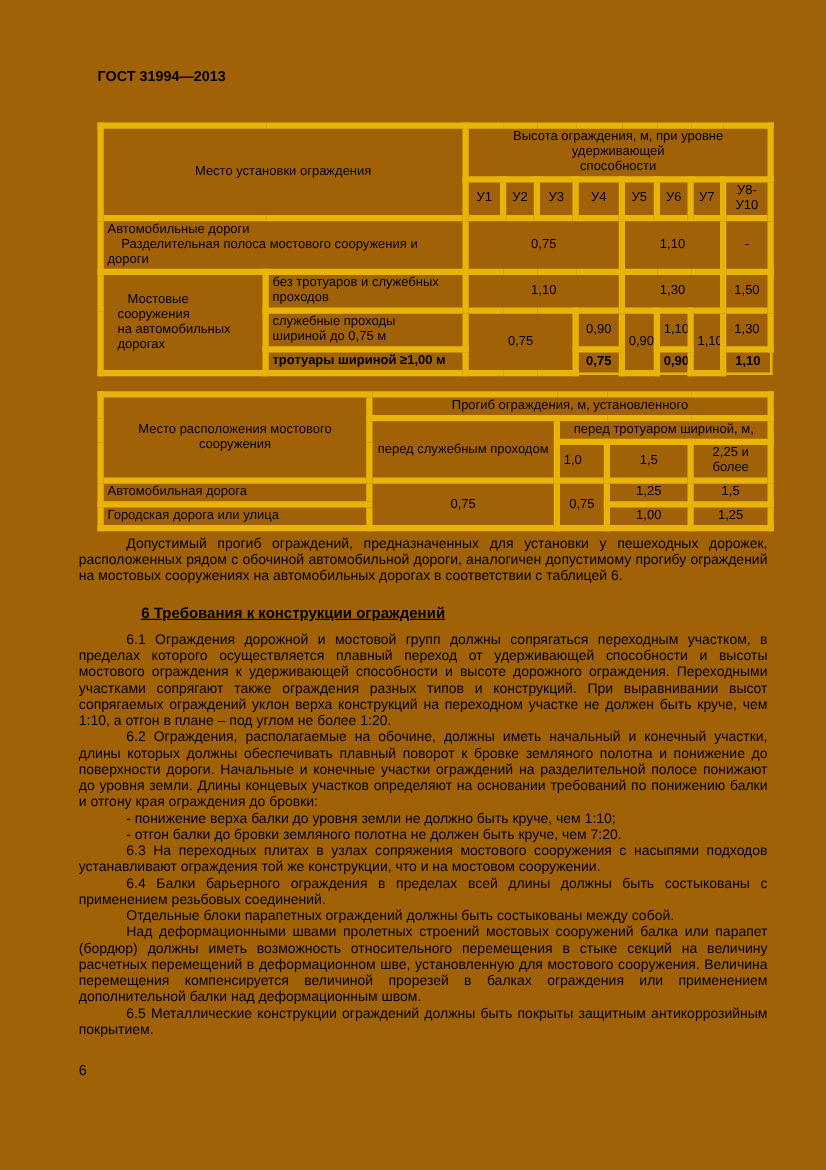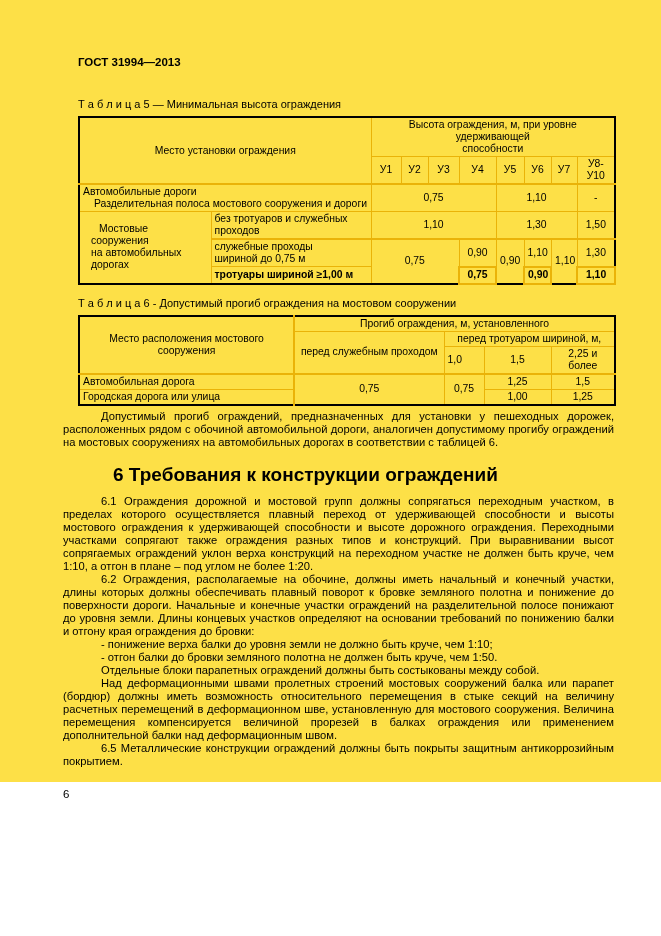--- a/index.html
+++ b/index.html
@@ -4,23 +4,23 @@
 <style>
   * { box-sizing: border-box; margin: 0; padding: 0; }
   html, body { background: #ffffff; }
   body {
     width: 661px; height: 936px;
     font-family: "Liberation Sans", sans-serif;
     color: #000;
     position: relative;
   }
   .page {
-    width: 661px; height: 782px;
+    width: 661px; height: 936px;
     padding: 56px 47px 0 63px;
-    background: #fde047;
+    background: #a16207;
   }
   .doc-number {
     font-weight: bold; font-size: 11.5px;
     padding-left: 15px;
     margin-bottom: 30px;
   }
   .caption {
     font-size: 11px;
     padding-left: 15px;
     margin-bottom: 6px;
@@ -28,21 +28,21 @@
   .tbl-wrap { padding-left: 15px; }
   table.gt {
     border-collapse: collapse;
     table-layout: fixed;
     width: 536px;
     font-size: 10.4px;
     line-height: 12px;
     border: 2px solid #000;
   }
   table.gt td {
-    border: 1px solid #eab308;
+    border: 5px solid #eab308;
     vertical-align: middle;
     padding: 1px 3px;
     overflow: hidden;
   }
   table.gt td.c { text-align: center; }
   table.gt td.lbl { text-align: left; white-space: pre-line; }
   table.gt td.bb2 { border-bottom-width: 2px; }
   table.gt td.br2 { border-right-width: 2px; }
   table.gt td.boldbox { border-width: 2px; }
   .t5 { margin-bottom: 12px; }
@@ -50,39 +50,39 @@
   .ind2 { padding-left: 11px; text-align: center; }
   .t6 { margin-bottom: 4px; }
   p.body {
     font-size: 11.2px;
     line-height: 13px;
     text-align: justify;
     text-indent: 38px;
   }
   p.mb { margin-bottom: 10px; }
   h2.sec-heading {
-    font-size: 19px;
+    font-size: 12px;
     font-weight: bold;
     margin: 15px 0 9px 0;
     text-indent: 50px;
+    text-decoration: underline;
   }
   .page-number {
     font-size: 11.5px;
     margin-top: 20px;
   }
   .rowD td { height: 17px; font-weight: bold; }
 </style>
 </head>
 <body>
 
 <div class="page">
 
   <div class="doc-number">ГОСТ 31994—2013</div>
 
-  <div class="caption">Т а б л и ц а  5 — Минимальная высота ограждения</div>
 
   <div class="tbl-wrap">
     <table class="gt t5">
       <colgroup>
         <col style="width:132px">
           <col style="width:160px">
         <col style="width:30px">
           <col style="width:27px">
           <col style="width:31px">
           <col style="width:37px">
@@ -137,21 +137,20 @@
         <td class="lbl">тротуары шириной ≥1,00 м</td>
         <td class="c boldbox">0,75</td>
         <td class="c boldbox">0,90</td>
         <td class="c boldbox">1,10</td>
       </tr>
     </tbody>
       </table>
   </div>
 
 
-  <div class="caption">Т а б л и ц а  6  - Допустимый прогиб ограждения на мостовом сооружении</div>
 
   <div class="tbl-wrap">
     <table class="gt t6">
       <colgroup>
         <col style="width:215px">
           <col style="width:150px">
         <col style="width:40px">
           <col style="width:67px">
           <col style="width:64px">
       </colgroup>
@@ -186,20 +185,22 @@
       </table>
   </div>
 
   <p class="body">Допустимый прогиб ограждений, предназначенных для установки у пешеходных дорожек, расположенных рядом с обочиной автомобильной дороги, аналогичен допустимому прогибу ограждений на мостовых сооружениях на автомобильных дорогах в соответствии с таблицей 6.</p>
 
   <h2 class="sec-heading">6 Требования к конструкции ограждений</h2>
 
   <p class="body">6.1 Ограждения дорожной и мостовой групп должны сопрягаться переходным участком, в пределах которого осуществляется плавный переход от удерживающей способности и высоты мостового ограждения к удерживающей способности и высоте дорожного ограждения. Переходными участками сопрягают также ограждения разных типов и конструкций. При выравнивании высот сопрягаемых ограждений уклон верха конструкций на переходном участке не должен быть круче, чем 1:10, а отгон в плане – под углом не более 1:20.</p>
   <p class="body">6.2 Ограждения, располагаемые на обочине, должны иметь начальный и конечный участки, длины которых должны обеспечивать плавный поворот к бровке земляного полотна и понижение до поверхности дороги. Начальные и конечные участки ограждений на разделительной полосе понижают до уровня земли. Длины концевых участков определяют на основании требований по понижению балки и отгону края ограждения до бровки:</p>
   <p class="body">- понижение верха балки до уровня земли не должно быть круче, чем 1:10;</p>
-  <p class="body">- отгон балки до бровки земляного полотна не должен быть круче, чем 1:50.</p>
+  <p class="body">- отгон балки до бровки земляного полотна не должен быть круче, чем 7:20.</p>
+  <p class="body">6.3 На переходных плитах в узлах сопряжения мостового сооружения с насыпями подходов устанавливают ограждения той же конструкции, что и на мостовом сооружении.</p>
+  <p class="body">6.4 Балки барьерного ограждения в пределах всей длины должны быть состыкованы с применением резьбовых соединений.</p>
   <p class="body">Отдельные блоки парапетных ограждений должны быть состыкованы между собой.</p>
   <p class="body">Над деформационными швами пролетных строений мостовых сооружений балка или парапет (бордюр) должны иметь возможность относительного перемещения в стыке секций на величину расчетных перемещений в деформационном шве, установленную для мостового сооружения. Величина перемещения компенсируется величиной прорезей в балках ограждения или применением дополнительной балки над деформационным швом.</p>
   <p class="body">6.5 Металлические конструкции ограждений должны быть покрыты защитным антикоррозийным покрытием.</p>
 
   <div class="page-number">6</div>
 
 </div>
 
 </body></html>

